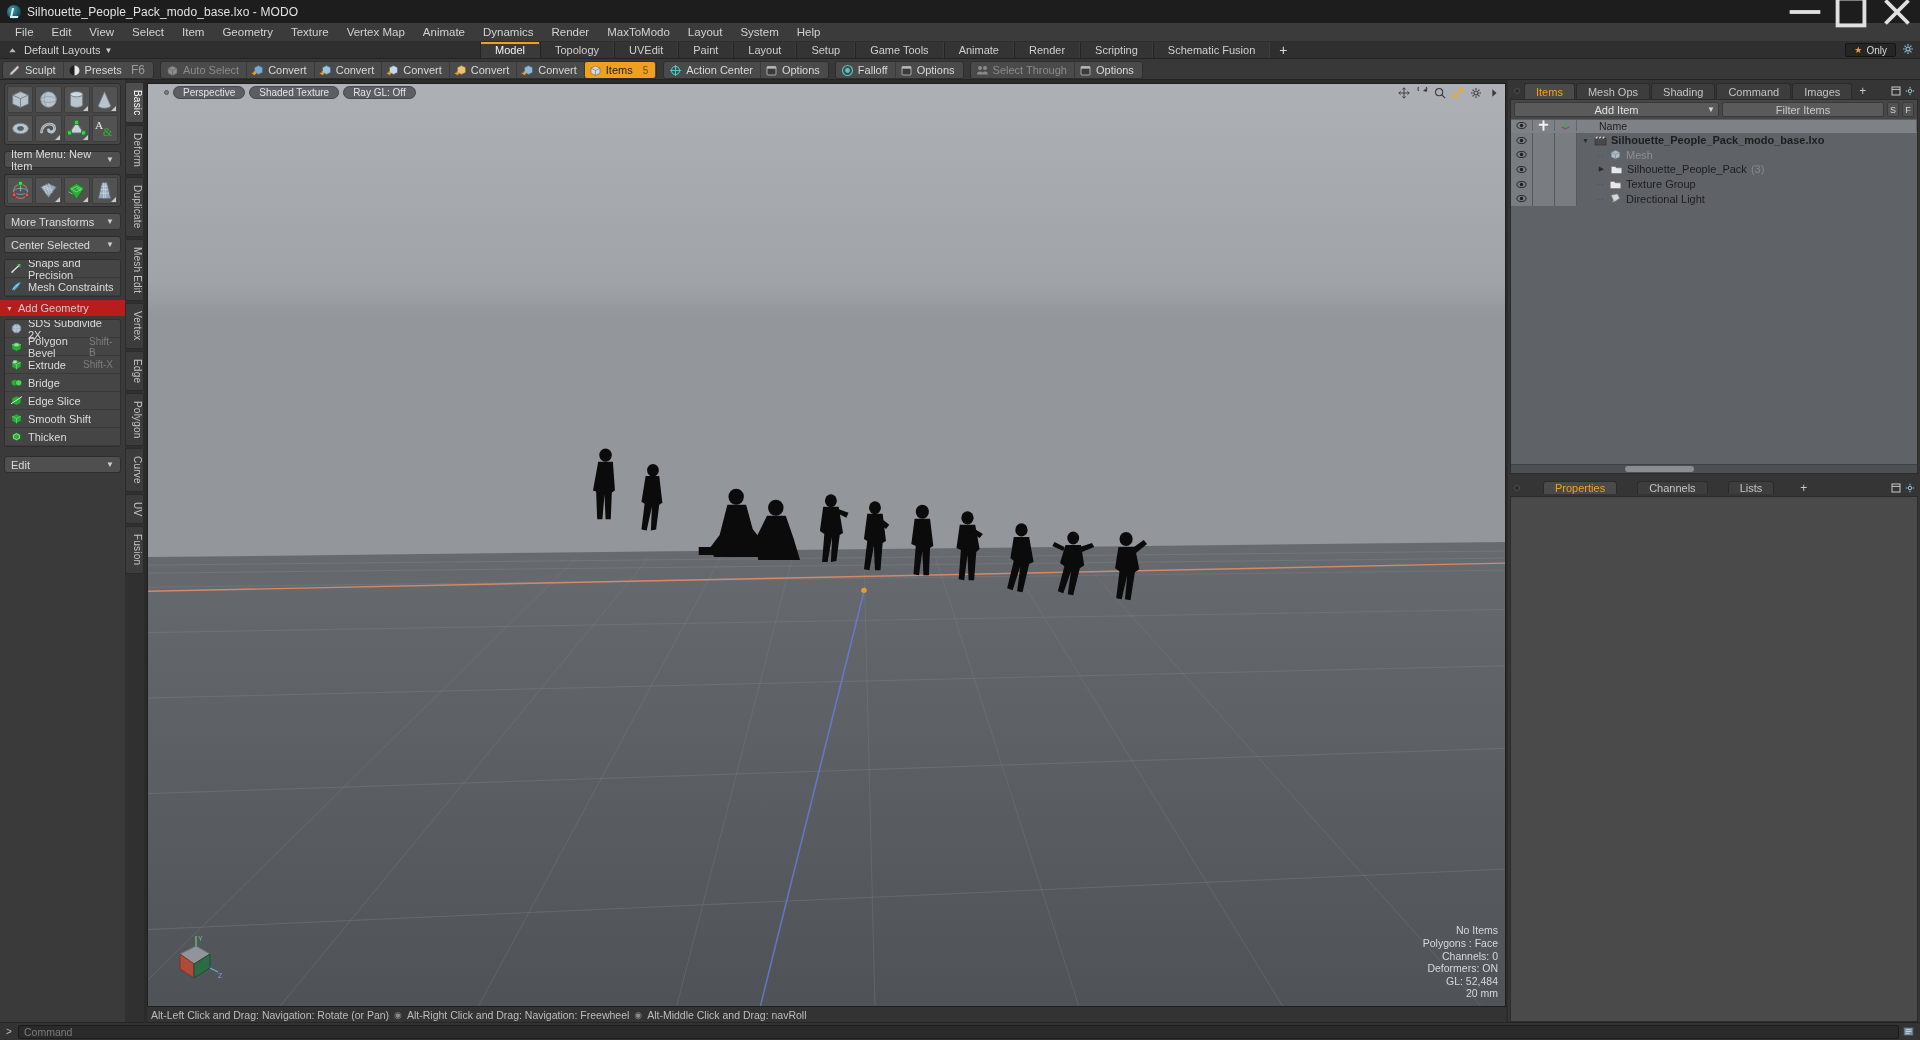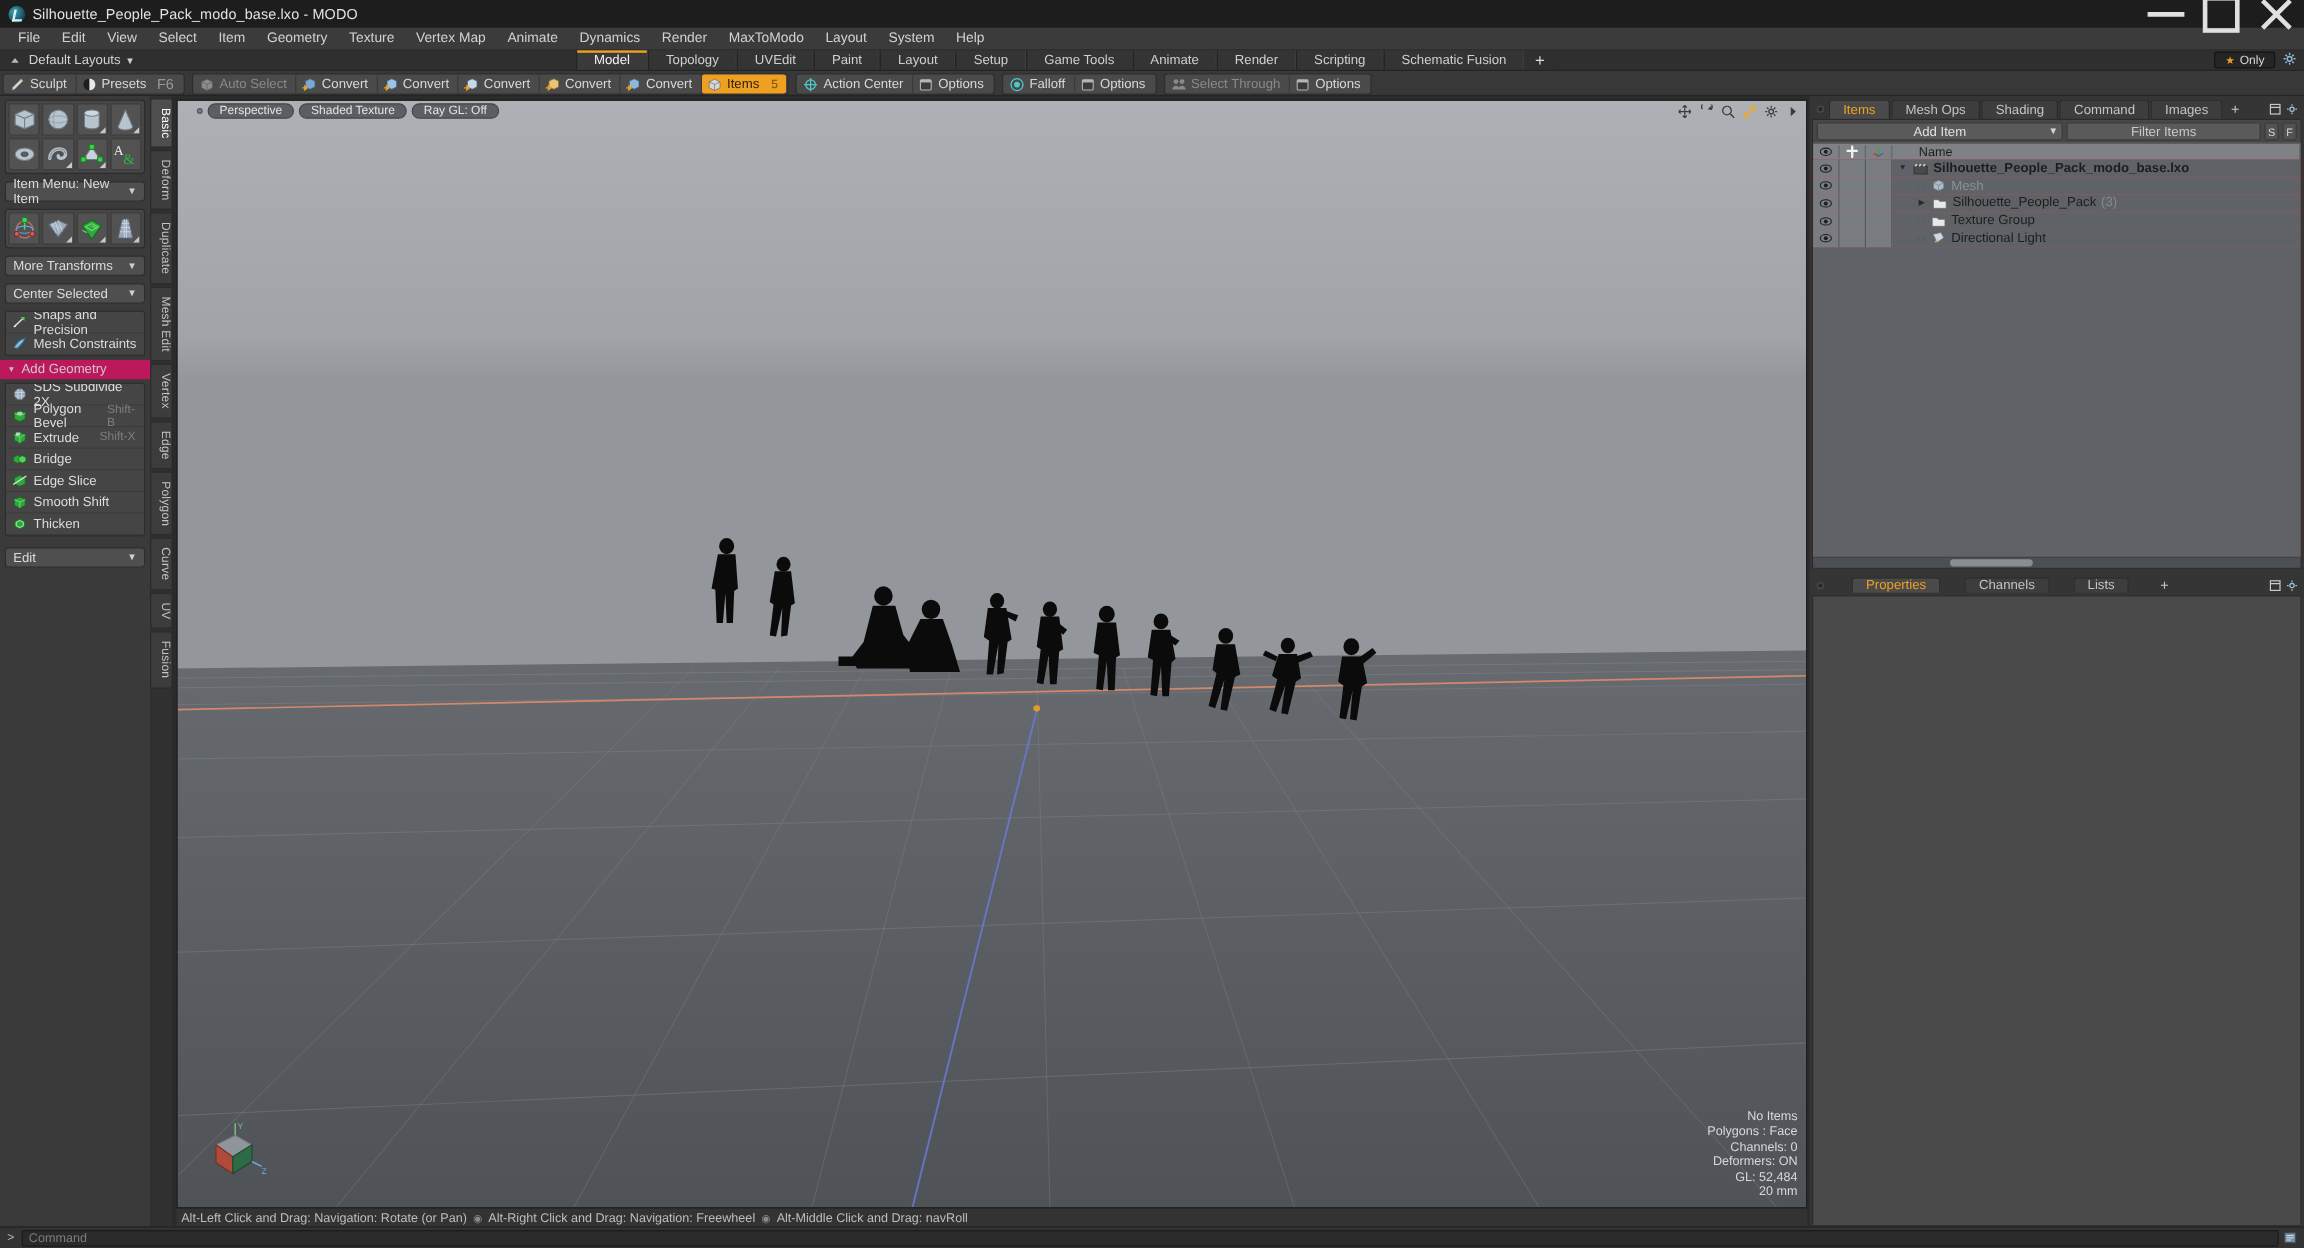--- a/index.html
+++ b/index.html
@@ -131,21 +131,21 @@
   .dropdown .dd-arrow { margin-left: auto; font-size: 8px; color: #cfcfcf; }
 
   .listbtn {
     height: 18px; display: flex; align-items: center; gap: 5px; padding: 0 4px 0 5px;
     font-size: 11px; color: #dcdcdc; background: #454545; border-bottom: 1px solid #3a3a3a;
   }
   .listbtn .shortcut { margin-left: auto; color: #7e7e7e; font-size: 10px; padding-right:3px;}
   .listgroup { background:#454545; border:1px solid #2e2e2e; border-radius:3px; margin: 3px 4px; overflow:hidden;}
   .section-head {
     display: flex; align-items: center; gap: 5px; padding: 2px 4px 2px 6px; font-size: 11px; color: #cccccc;
-    background: #be185d;
+    background: #b91c1c;
   }
   .section-head .tri { font-size: 7px; color: #bdbdbd; }
 
   
   .vtabs {
     width: 19px; flex: 0 0 19px; background: #303030; display: flex; flex-direction: column;
     align-items: stretch; padding-top: 2px;
   }
   .vtab {
     writing-mode: vertical-rl; text-orientation: mixed; font-size: 10px; color: #c4c4c4;
@@ -207,21 +207,21 @@
   .filter {
     flex: 1 1 auto; height: 15px; background: #5a5a5a; border: 1px solid #3a3a3a; border-radius: 2px;
     display: flex; align-items: center; justify-content: center; font-size: 11px; color: #c9c9c9;
   }
   .sf-btn {
     width: 12px; height: 15px; background: #525252; border: 1px solid #3a3a3a; border-radius: 2px;
     display: flex; align-items: center; justify-content: center; font-size: 9px; color: #d8d8d8;
   }
 
   .tree-head {
-    display: flex; align-items: center; height: 14px; background: #7e8287; border-top: 1px solid #5a5e62;
+    display: flex; align-items: flex-start; height: 14px; background: #7e8287; border-top: 1px solid #5a5e62;
     color: #1f1f1f; font-size: 10.5px;
   }
   .th { display: flex; align-items: center; justify-content: center; border-right: 1px solid #62666a; }
   .th.c-eye { width: 22px; }
   .th.c-lock { width: 22px; }
   .th.c-axis { width: 22px; }
   .th.c-name { flex: 1 1 auto; justify-content: flex-start; padding-left: 22px; color: #1c1c1c; }
   .th svg { width: 11px; height: 11px; display:block; }
 
   .tree-rows { background: #ef4444; }

